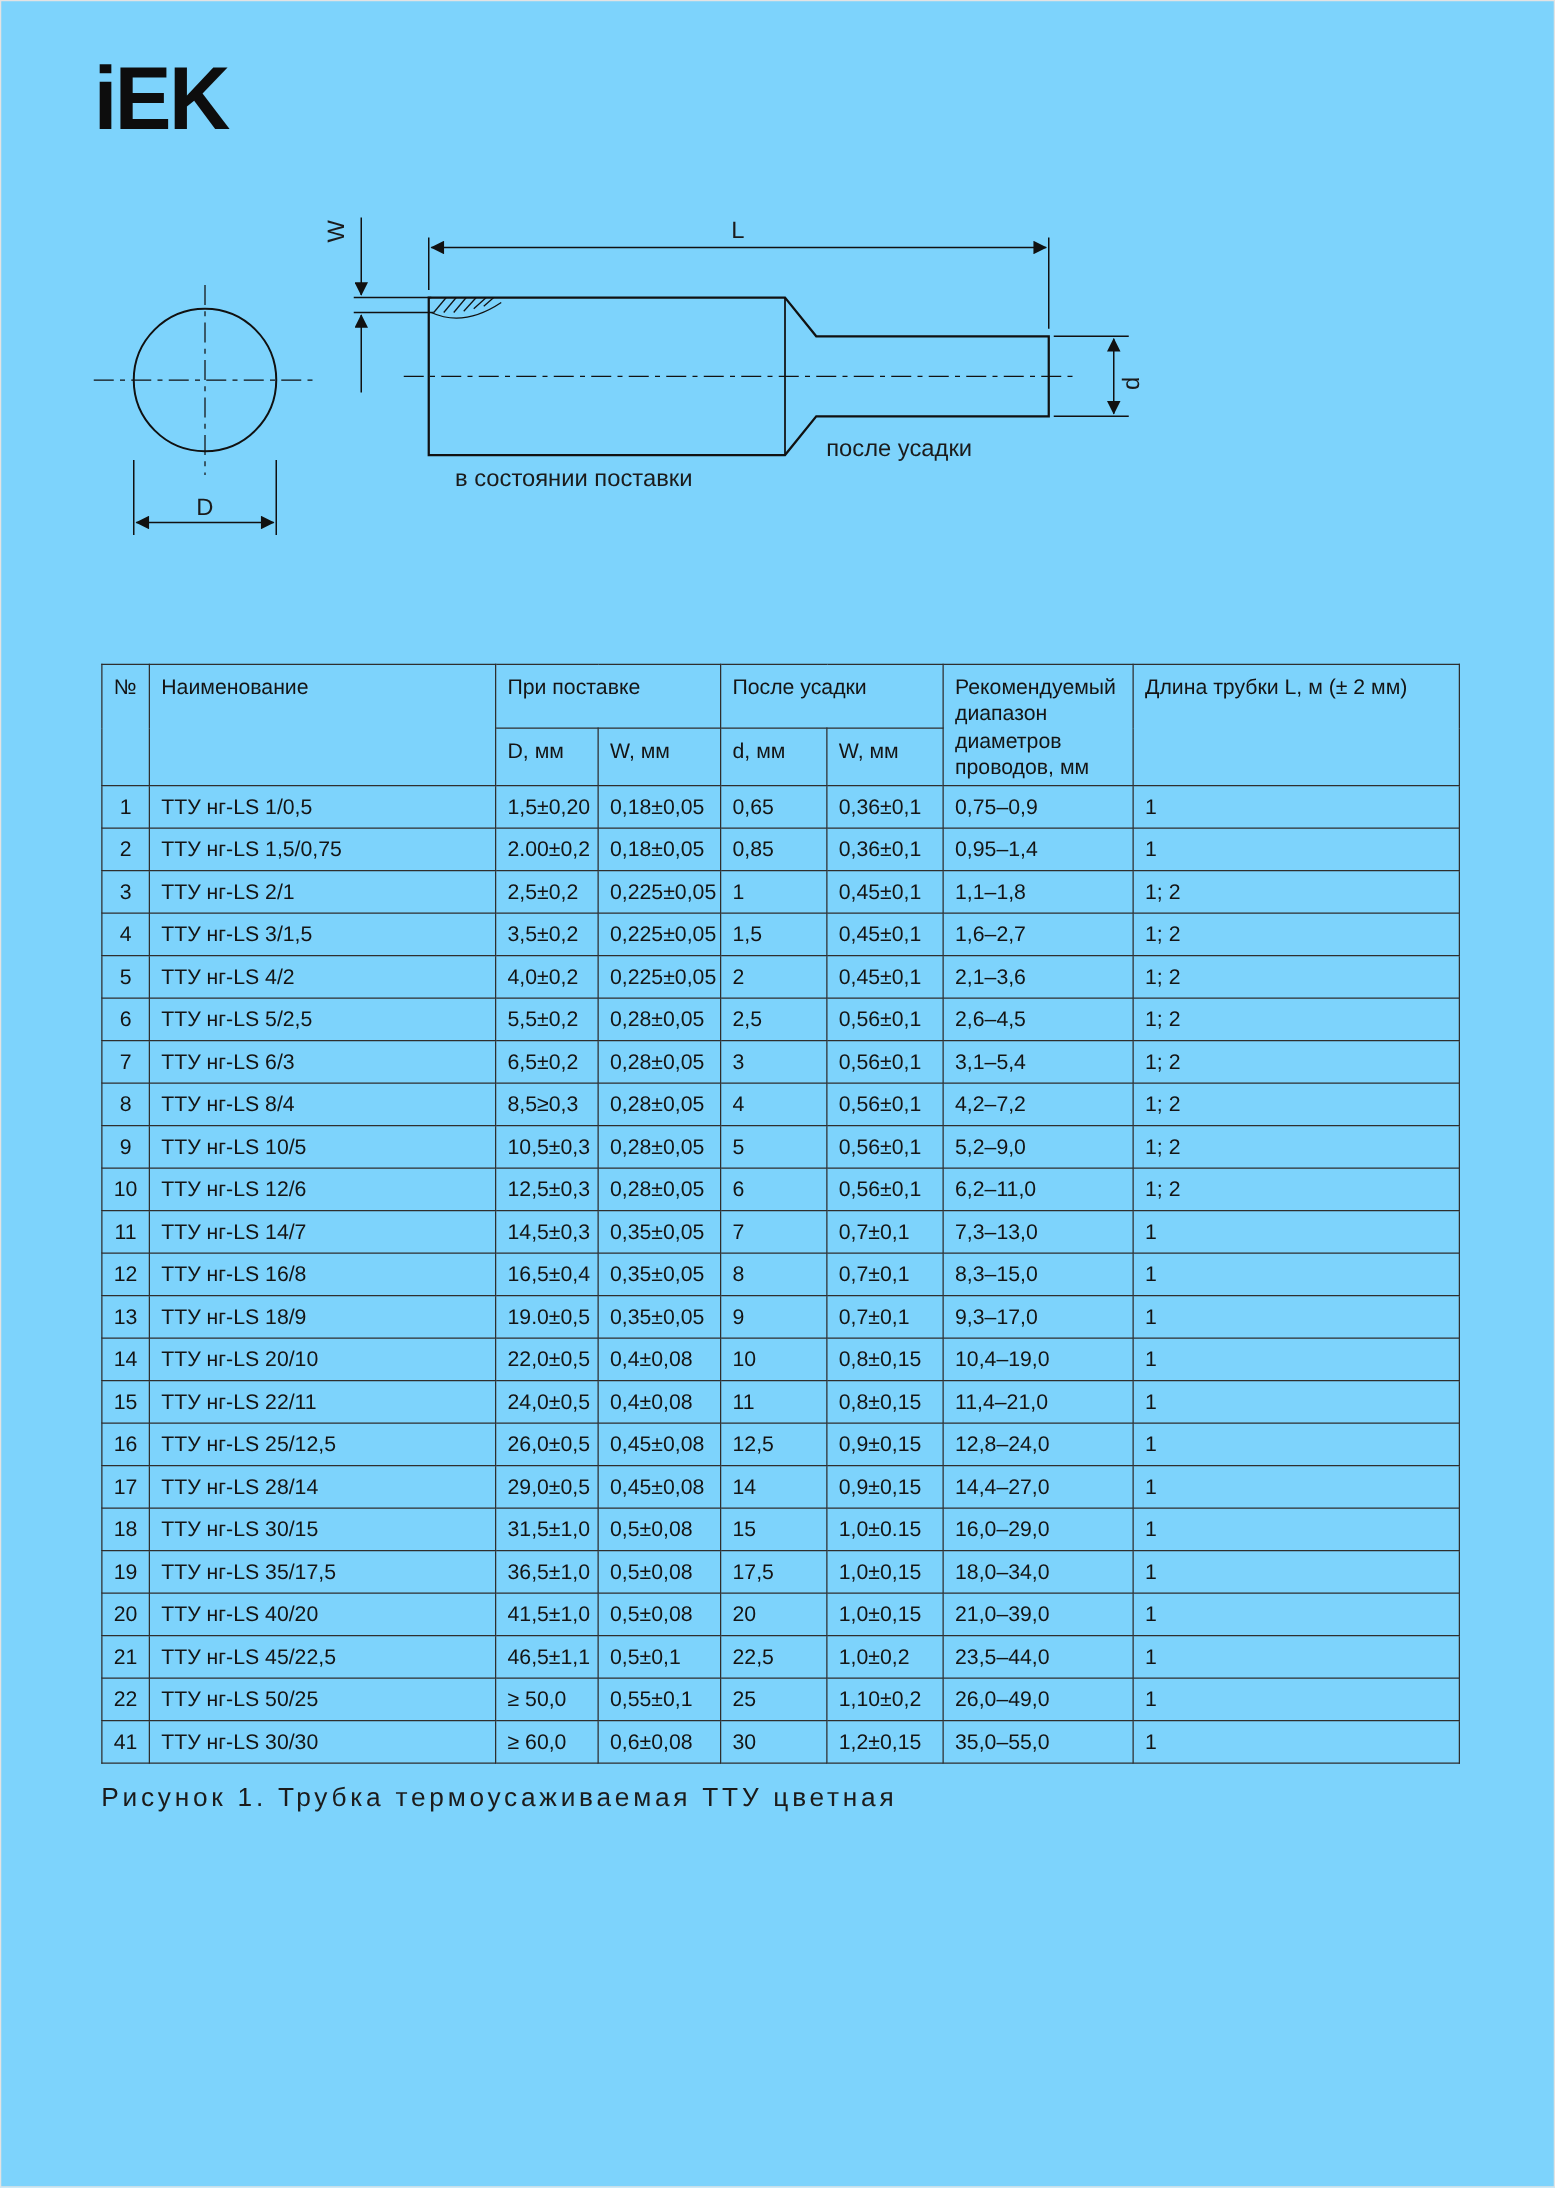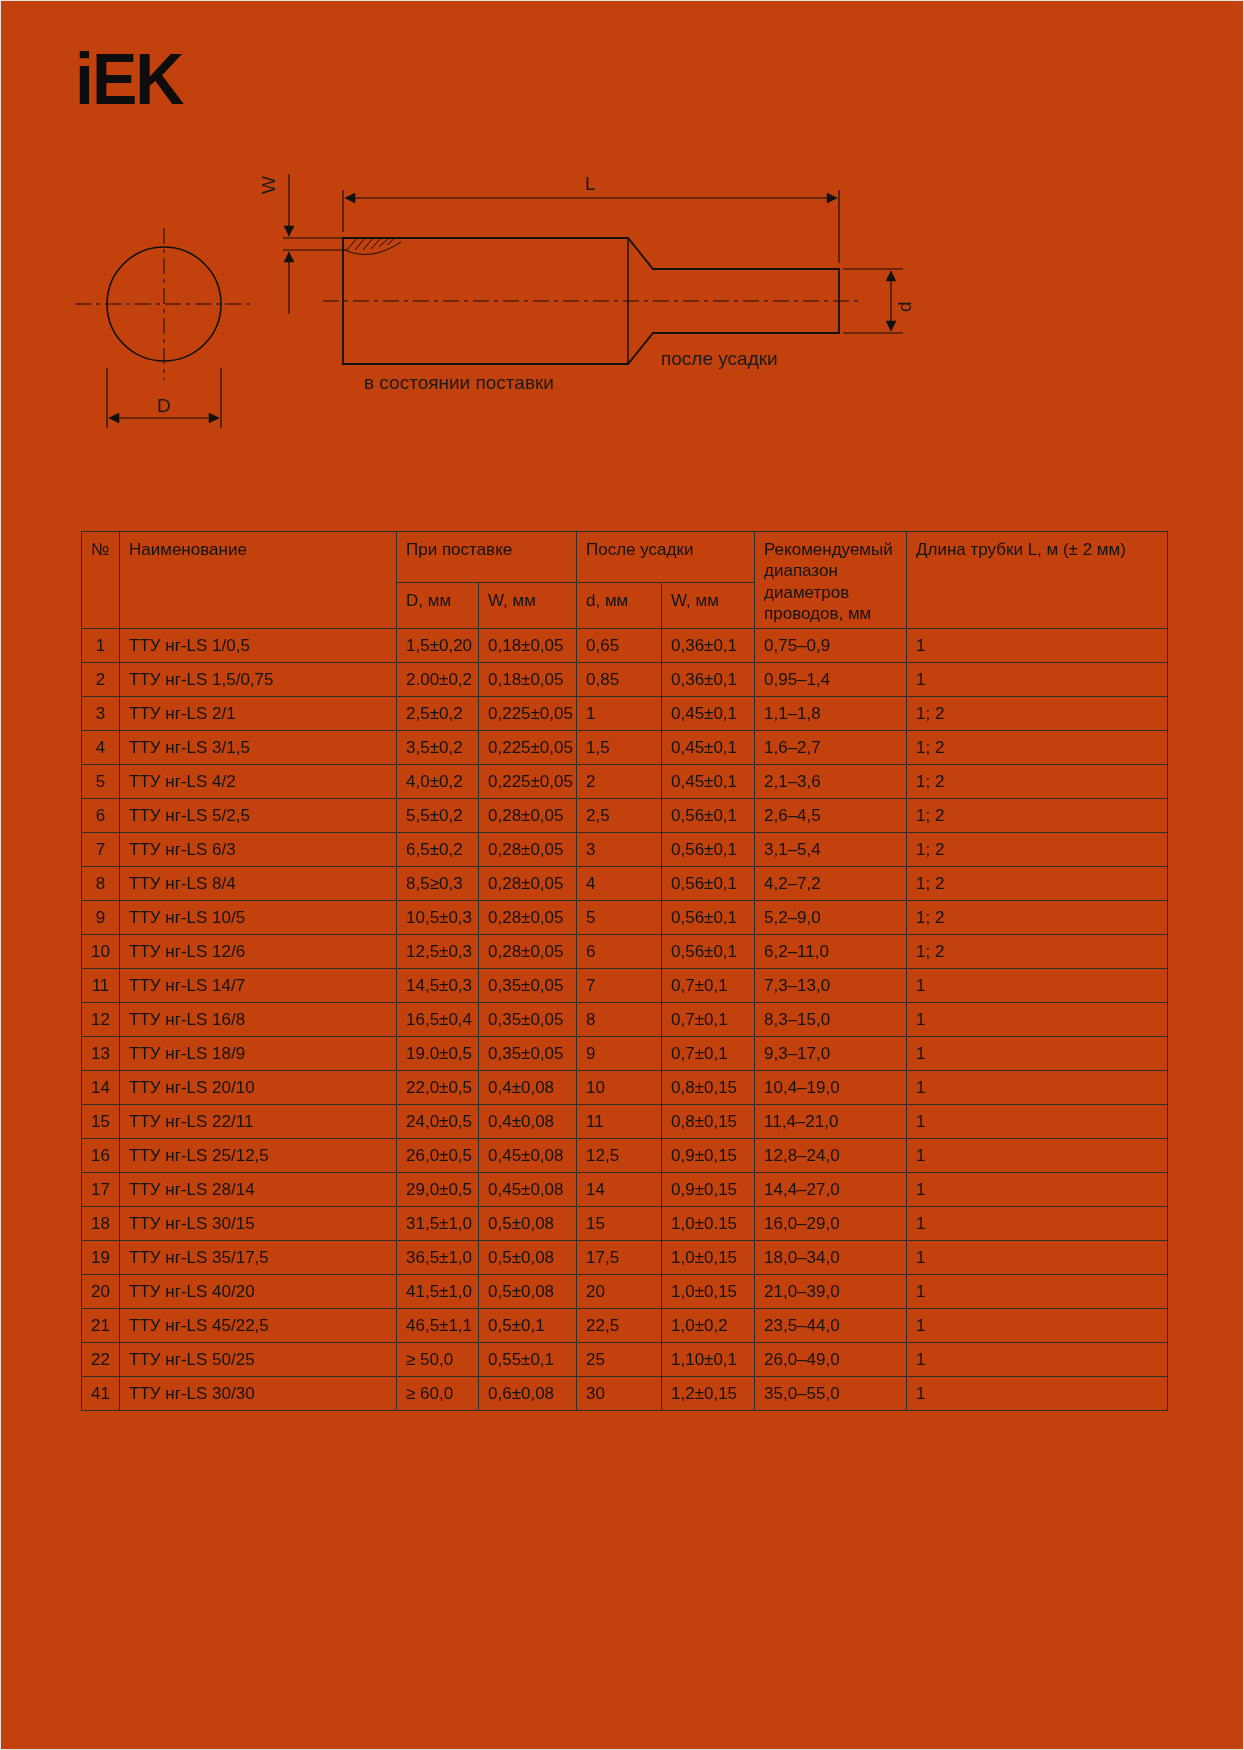--- a/index.html
+++ b/index.html
@@ -4,21 +4,21 @@
 <style>
   * { margin:0; padding:0; box-sizing:border-box; }
   html,body { background:#ffffff; }
   body {
     width:1244px; height:1750px; position:relative;
     font-family:"Liberation Sans", sans-serif;
     color:#1b1b1b;
   }
   .page {
     position:absolute; inset:0;
-    background:#c2410c;
+    background:#7dd3fc;
     border:1px solid #e3e3e3;
   }
   .logo {
     position:absolute; left:74px; top:44px;
     font-size:68px; font-weight:900; letter-spacing:-2px;
     color:#0d0d0d; line-height:1;
     transform:scaleY(1.05);
   }
   .drawing {
     position:absolute; left:60px; top:145px;
@@ -362,31 +362,32 @@
           <td>1,0±0,2</td>
           <td>23,5–44,0</td>
           <td>1</td>
         </tr>
         <tr>
           <td>22</td>
           <td>ТТУ нг-LS 50/25</td>
           <td>≥ 50,0</td>
           <td>0,55±0,1</td>
           <td>25</td>
-          <td>1,10±0,1</td>
+          <td>1,10±0,2</td>
           <td>26,0–49,0</td>
           <td>1</td>
         </tr>
         <tr>
           <td>41</td>
           <td>ТТУ нг-LS 30/30</td>
           <td>≥ 60,0</td>
           <td>0,6±0,08</td>
           <td>30</td>
           <td>1,2±0,15</td>
           <td>35,0–55,0</td>
           <td>1</td>
         </tr>
       </tbody>
   </table>
 
+  <div class="caption">Рисунок 1. Трубка термоусаживаемая ТТУ цветная</div>
 
 </div>
 
 </body></html>

